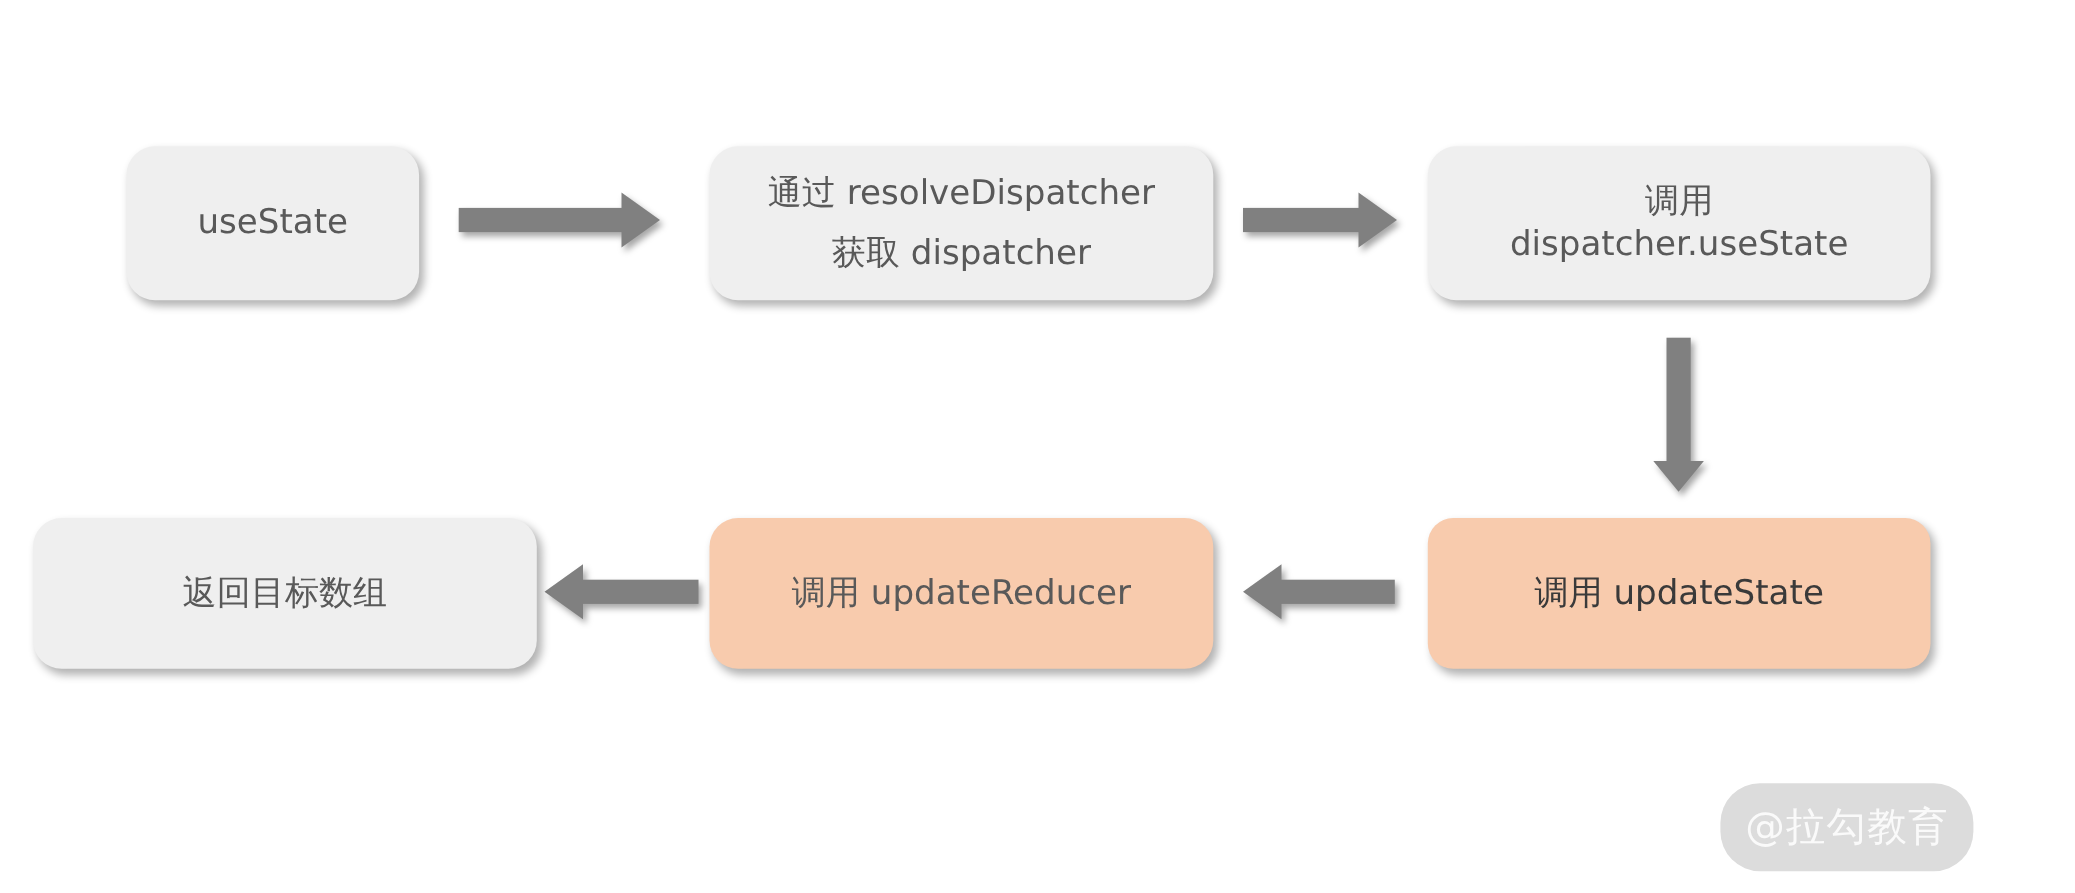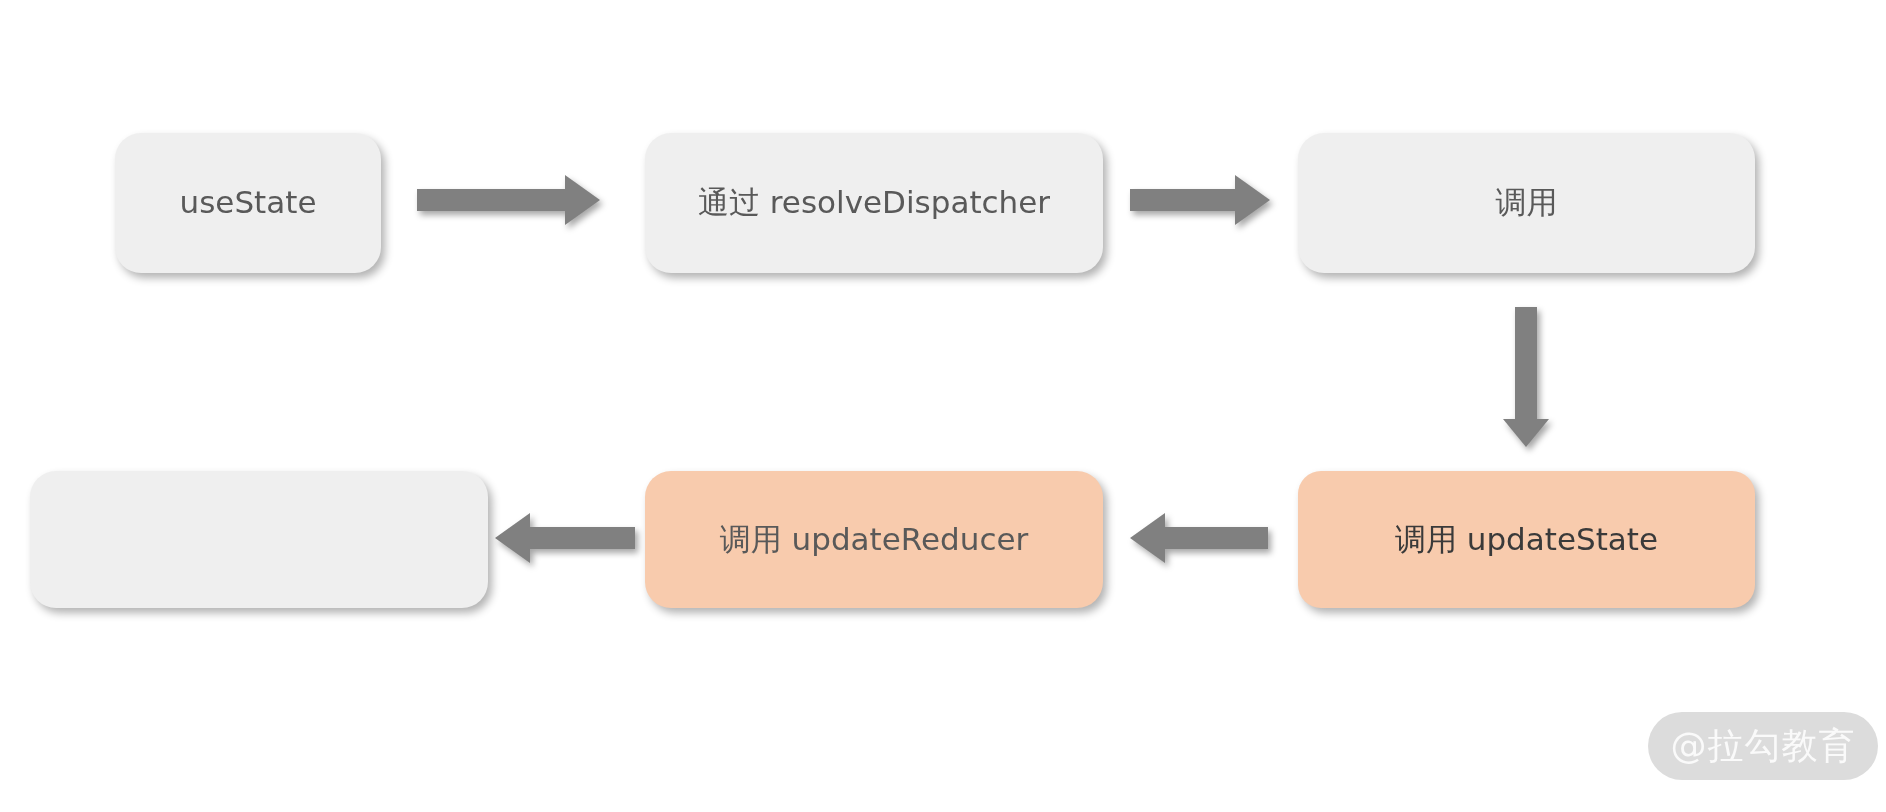--- a/index.html
+++ b/index.html
@@ -98,22 +98,22 @@
     border-top:28px solid var(--arrow_color);
   }
   #arrow-1{left:417px; top:175px; width:183px;}
   #arrow-2{left:1130px;top:175px; width:140px;}
   #arrow-3{left:1503px;top:307px; height:140px;}
   #arrow-4{left:1130px;top:513px; width:138px;}
   #arrow-5{left:495px; top:513px; width:140px;}
 
   .watermark{
     position:absolute;
-    left:1648px;top:712px;
-    width:230px;height:68px;
+    left:1564px;top:712px;
+    width:230px;height:80px;
     border-radius:36px;
     background:var(--watermark_bg);
     color:var(--watermark_text);
     display:flex;
     align-items:center;
     justify-content:center;
     font-size:36px;
     letter-spacing:1px;
   }
 </style>
@@ -126,29 +126,31 @@
     <span class="line">useState</span>
   </div>
 
   <div class="arrow right" id="arrow-1">
     <div class="shaft"></div>
     <div class="head"></div>
   </div>
 
   <div class="node gray" id="node-resolve">
     <span class="line">通过 resolveDispatcher</span>
+    <span class="line">获取 dispatcher</span>
   </div>
 
   <div class="arrow right" id="arrow-2">
     <div class="shaft"></div>
     <div class="head"></div>
   </div>
 
   <div class="node gray" id="node-dispatcher">
     <span class="line">调用</span>
+    <span class="line">dispatcher.useState</span>
   </div>
 
   <div class="arrow down" id="arrow-3">
     <div class="shaft"></div>
     <div class="head"></div>
   </div>
 
   <div class="node orange strong" id="node-updatestate">
     <span class="line">调用 updateState</span>
   </div>
@@ -161,19 +163,20 @@
   <div class="node orange" id="node-reducer">
     <span class="line">调用 updateReducer</span>
   </div>
 
   <div class="arrow left" id="arrow-5">
     <div class="shaft"></div>
     <div class="head"></div>
   </div>
 
   <div class="node gray" id="node-return">
+    <span class="line">返回目标数组</span>
   </div>
 
   <div class="watermark">
     <span>@拉勾教育</span>
   </div>
 
 </div>
 
 </body></html>

